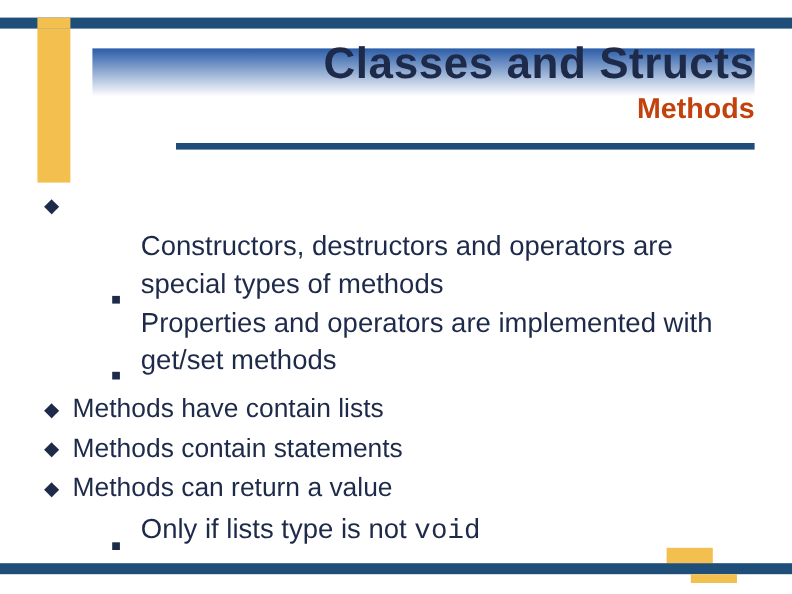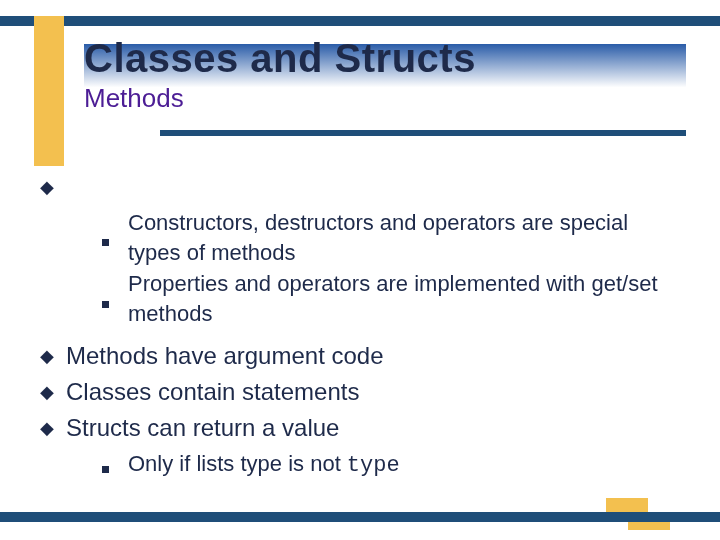--- a/index.html
+++ b/index.html
@@ -33,21 +33,21 @@
     top: 26px;
     width: 30px;
     height: 140px;
     background: #f3c04f;
   }
   .title-area {
     position: absolute;
     top: 36px;
     left: 84px;
     right: 34px;
-    text-align: left;
+    text-align: right;
   }
   .title-bg {
     position: absolute;
     top: 44px;
     left: 84px;
     right: 34px;
     height: 58px;
     background: linear-gradient(to bottom, #2a5ca8 0%, #ffffff 75%);
     z-index: 0;
   }
@@ -56,22 +56,22 @@
     z-index: 1;
     font-size: 40px;
     font-weight: bold;
     color: #1e2a4a;
     letter-spacing: 0.5px;
   }
   .subtitle {
     position: relative;
     z-index: 1;
     font-size: 26px;
-    font-weight: normal;
-    color: #4c1d95;
+    font-weight: bold;
+    color: #c2410c;
     margin-top: 2px;
   }
   .subtitle-underline {
     position: absolute;
     top: 130px;
     left: 160px;
     right: 34px;
     height: 6px;
     background: #1f4e79;
   }
@@ -93,22 +93,22 @@
     width: 26px;
     flex-shrink: 0;
     font-size: 18px;
     line-height: 30px;
   }
   .sub-group {
     margin: 2px 0 12px 62px;
   }
   .lvl2 {
     display: flex;
-    align-items: center;
-    font-size: 22px;
+    align-items: flex-end;
+    font-size: 25px;
     margin: 2px 0;
     line-height: 1.35;
   }
   .lvl2 .sq {
     width: 26px;
     flex-shrink: 0;
     display: flex;
     align-items: center;
     justify-content: flex-start;
     padding-top: 10px;
@@ -177,39 +177,39 @@
     <div class="lvl2">
       <span class="sq">
           <span class="box"></span>
         </span>
       <span>Properties and operators are implemented with get/set methods</span>
     </div>
   </div>
 
   <div class="lvl1">
     <span class="mark">◆</span>
-    <span>Methods have argument code</span>
-  </div>
-
-  <div class="lvl1">
-    <span class="mark">◆</span>
-    <span>Classes contain statements</span>
-  </div>
-
-  <div class="lvl1">
-    <span class="mark">◆</span>
-    <span>Structs can return a value</span>
+    <span>Methods have contain lists</span>
+  </div>
+
+  <div class="lvl1">
+    <span class="mark">◆</span>
+    <span>Methods contain statements</span>
+  </div>
+
+  <div class="lvl1">
+    <span class="mark">◆</span>
+    <span>Methods can return a value</span>
   </div>
   <div class="sub-group">
     <div class="lvl2">
       <span class="sq">
           <span class="box"></span>
         </span>
       <span>
-        <span>Only if lists type is not </span><span class="code">type</span>
+        <span>Only if lists type is not </span><span class="code">void</span>
       </span>
     </div>
   </div>
 
 </div>
 
 <div class="bottom-gold-box"></div>
 <div class="bottom-band"></div>
 <div class="bottom-gold-under"></div>
 

